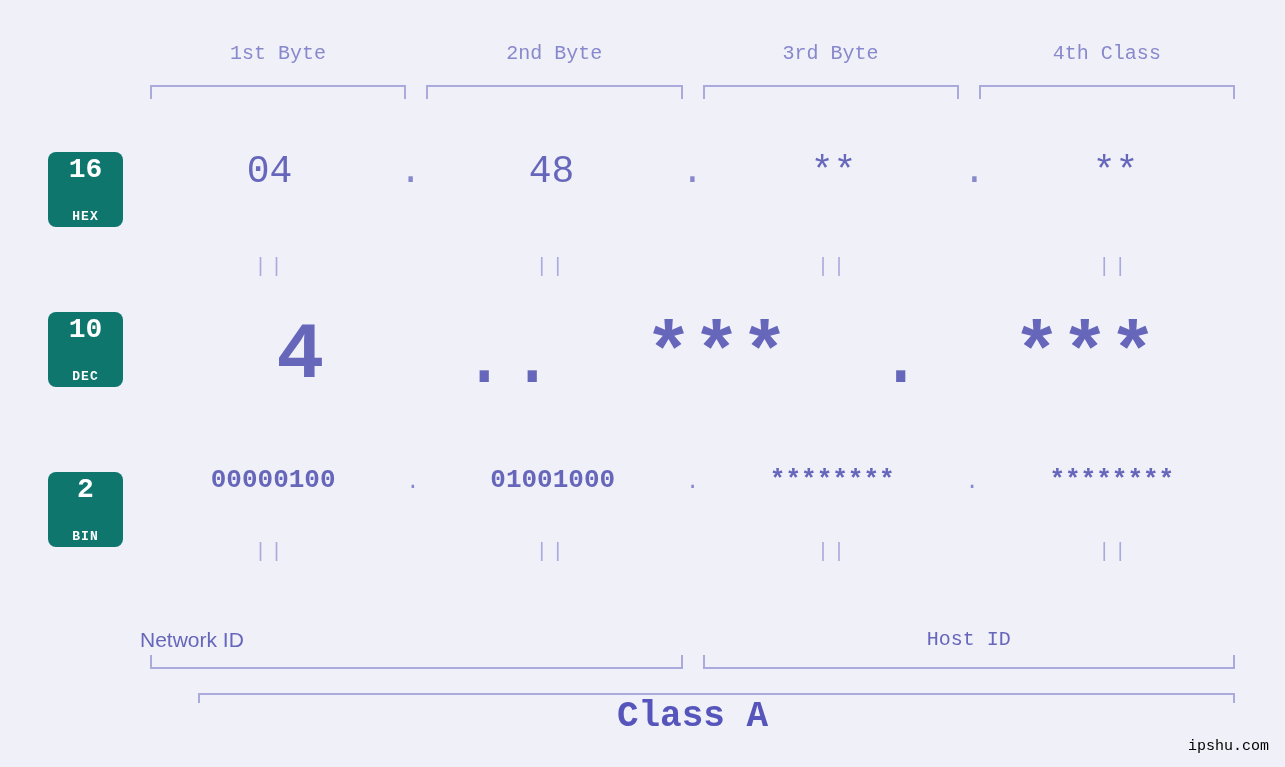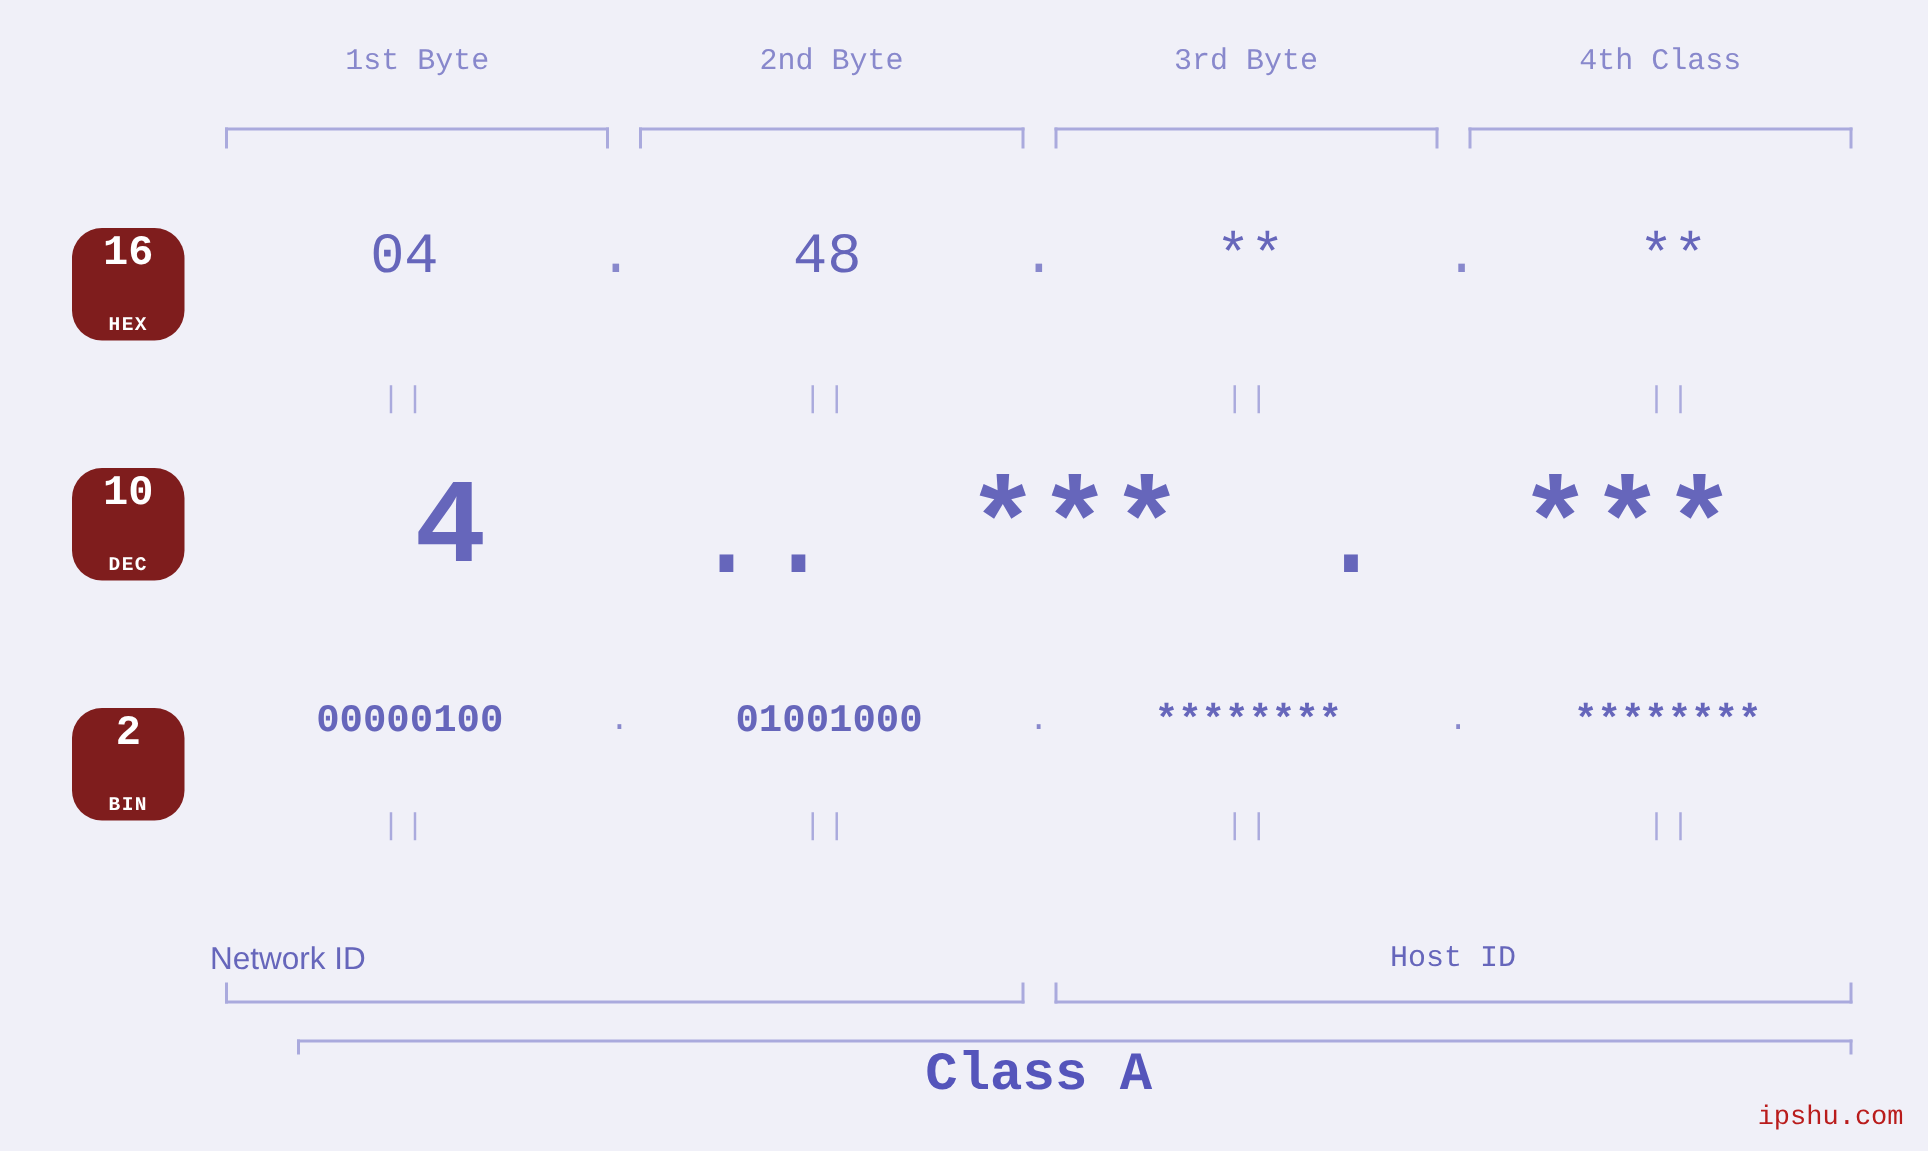--- a/index.html
+++ b/index.html
@@ -19,22 +19,22 @@
       position: relative;
       background: #f0f0f8;
     }
 
     
     .badge {
       position: absolute;
       left: 48px;
       width: 75px;
       height: 75px;
-      background-color: #7f1d1d;
-      border-radius: 20px;
+      background-color: #0f766e;
+      border-radius: 8px;
       display: flex;
       flex-direction: column;
       align-items: center;
       justify-content: center;
       color: white;
       font-weight: bold;
     }
 
     .badge-hex { top: 152px; }
     .badge-dec { top: 312px; text-align: right; }
@@ -58,20 +58,21 @@
       right: 40px;
       display: flex;
     }
 
     .col-header {
       flex: 1;
       text-align: center;
       color: #8888cc;
       font-size: 20px;
       font-family: 'Courier New', Courier, monospace;
+      margin-top: 12px;
     }
 
     
     .bracket-row {
       position: absolute;
       top: 85px;
       left: 140px;
       right: 40px;
       display: flex;
     }
@@ -90,21 +91,21 @@
       position: absolute;
       top: 110px;
       left: 140px;
       right: 40px;
       bottom: 60px;
     }
 
     
     .data-row {
       display: flex;
-      align-items: center;
+      align-items: flex-end;
       justify-content: space-around;
     }
 
     .hex-row { position: absolute; top: 40px; left: 0; right: 0; }
     .dec-row { position: absolute; top: 195px; left: 0; right: 0; }
     .bin-row { position: absolute; top: 355px; left: 0; right: 0; }
 
     .cell {
       flex: 1;
       text-align: center;
@@ -227,22 +228,22 @@
       width: 2px;
       height: 10px;
       background: #aaaadd;
     }
 
     
     .watermark {
       position: absolute;
       bottom: 12px;
       right: 16px;
-      color: #b91c1c;
-      font-size: 18px;
+      color: #000000;
+      font-size: 15px;
       font-family: 'Courier New', Courier, monospace;
     }
 
     
     .sep {
       color: #8888cc;
       font-size: 38px;
       font-family: 'Courier New', Courier, monospace;
     }
     .sep-dec {

